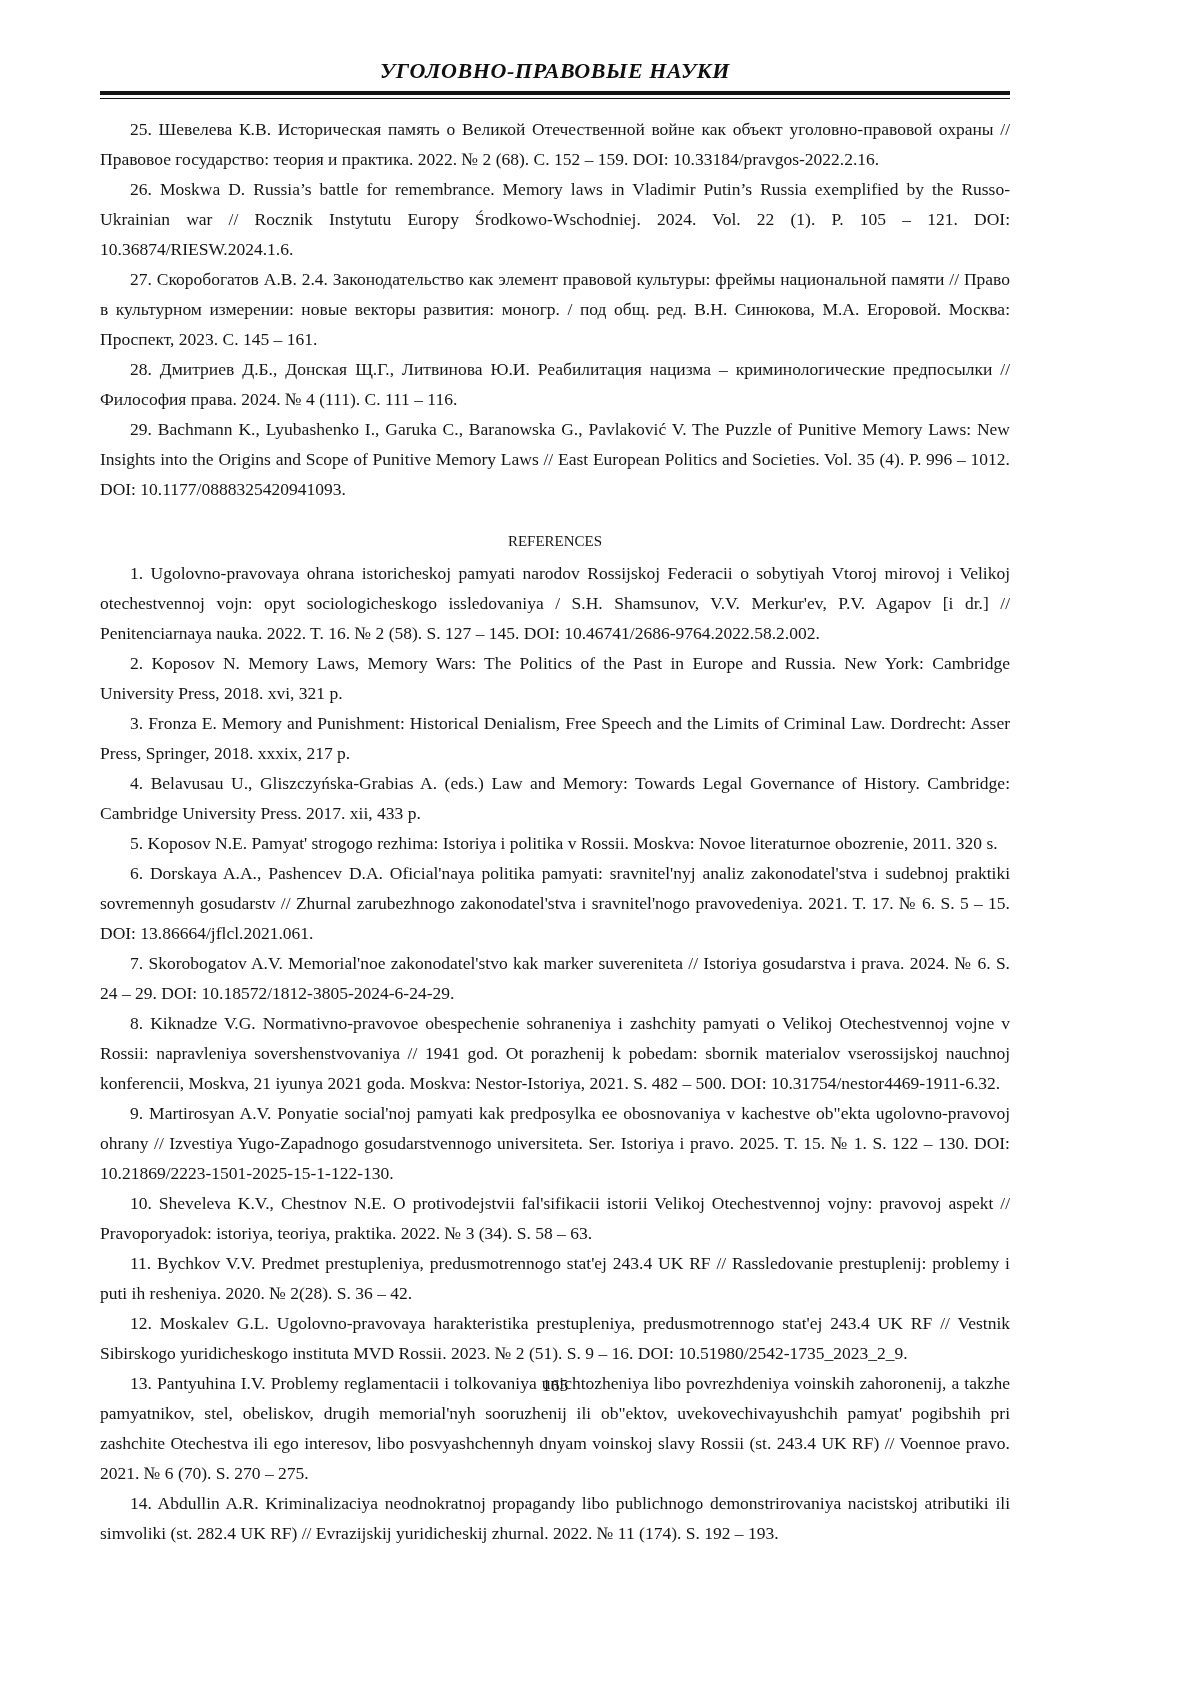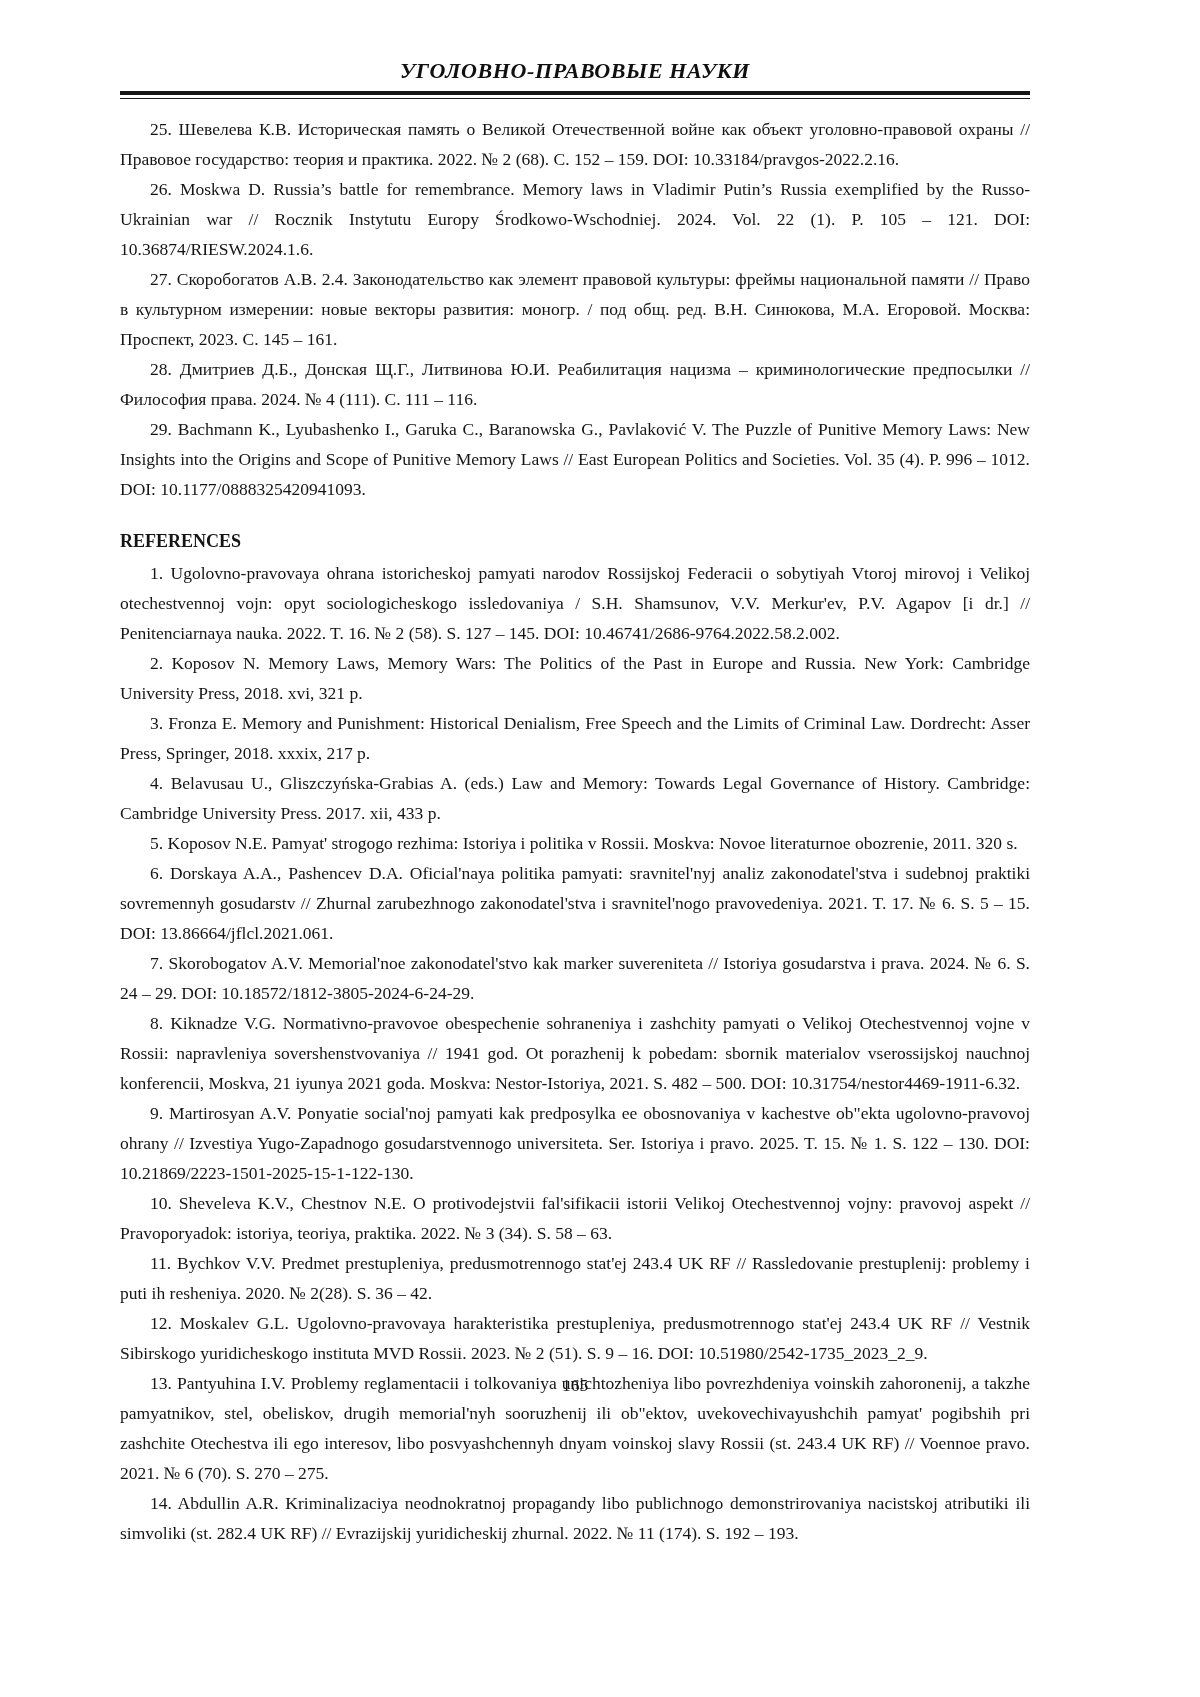--- a/index.html
+++ b/index.html
@@ -14,21 +14,20 @@
     font-family: "Liberation Serif", "DejaVu Serif", serif;
     color: #151515;
     -webkit-font-smoothing: antialiased;
   }
   .page {
     position: absolute;
     left: 100px;
     top: 0;
     width: 910px;
     height: 1428px;
-    margin-left: 20px;
   }
   .page-header {
     padding-top: 58px;
   }
   .header-title {
     margin: 0;
     text-align: center;
     font-size: 22px;
     font-weight: bold;
     font-style: italic;
@@ -46,22 +45,23 @@
     font-size: 17.5px;
     line-height: 30px;
     text-align: justify;
   }
   p.entry {
     margin: 0;
     text-indent: 30px;
   }
   .refs-heading {
     margin: 22px 0 2px 0;
-    font-size: 18px;
-    font-weight: bold;
+    text-align: center;
+    font-size: 15px;
+    font-weight: normal;
     font-style: normal;
   }
   .page-footer {
     position: absolute;
     left: 0;
     bottom: 32px;
     width: 910px;
     text-align: center;
     font-size: 17.5px;
   }

